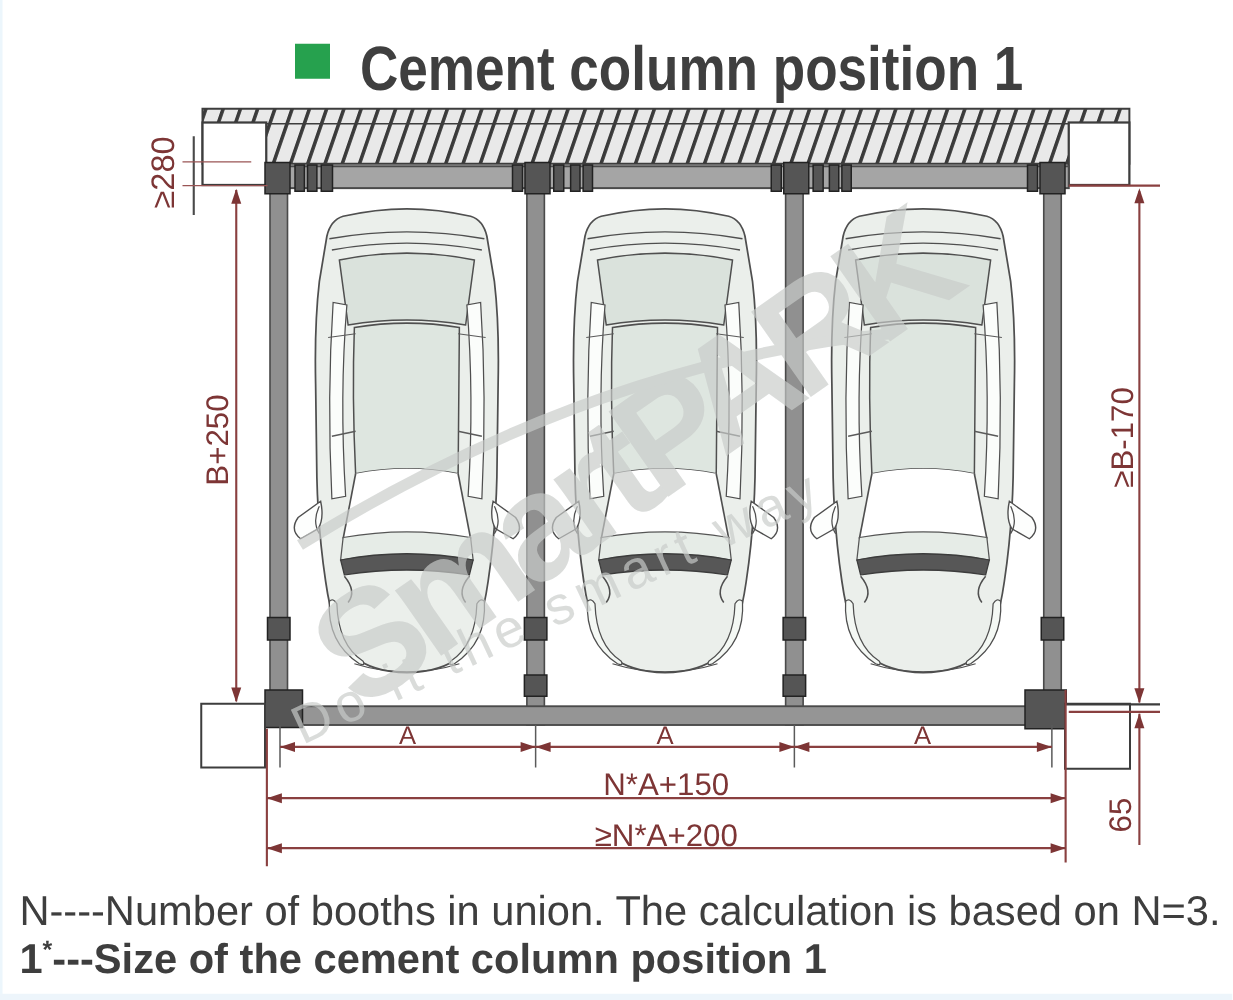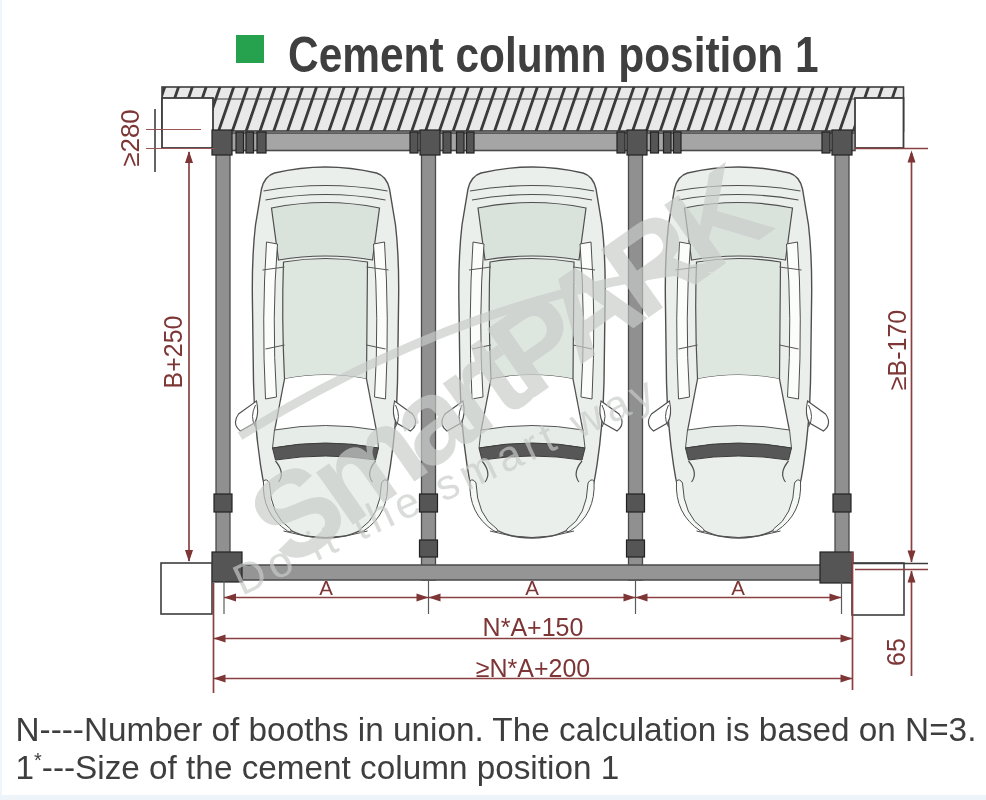--- a/index.html
+++ b/index.html
@@ -1,21 +1,21 @@
 <!DOCTYPE html>
 <html><head>
 <meta charset="utf-8">
 <style>
   html,body{margin:0;padding:0;}
   body{width:986px;height:800px;background:#ffffff;font-family:"Liberation Sans",sans-serif;position:relative;overflow:hidden;}
   #title{position:absolute;left:288px;top:26px;font-size:50px;font-weight:bold;color:#3f3f3f;white-space:nowrap;transform-origin:left top;transform:scaleX(0.849);}
   #gsq{position:absolute;left:236px;top:35px;width:28px;height:28px;background:#26a14e;}
   .btxt{position:absolute;left:15.5px;color:#3e3e3e;font-size:33.3px;white-space:nowrap;transform-origin:left top;}
   #l1{top:711px;}
-  #l2{top:749px;}
+  #l2{top:749px;font-weight:bold;}
   sup{font-size:60%;vertical-align:super;}
   svg{position:absolute;left:0;top:0;}
   #edgeL{position:absolute;left:0;top:0;width:2px;height:800px;background:#ecf6fc;}
   #edgeB{position:absolute;left:0;top:795px;width:986px;height:5px;background:#edf5fb;}
 </style>
 </head>
 <body>
 <div id="edgeL"></div>
 <div id="edgeB"></div>
 <svg width="986" height="800" viewBox="0 0 986 800">

